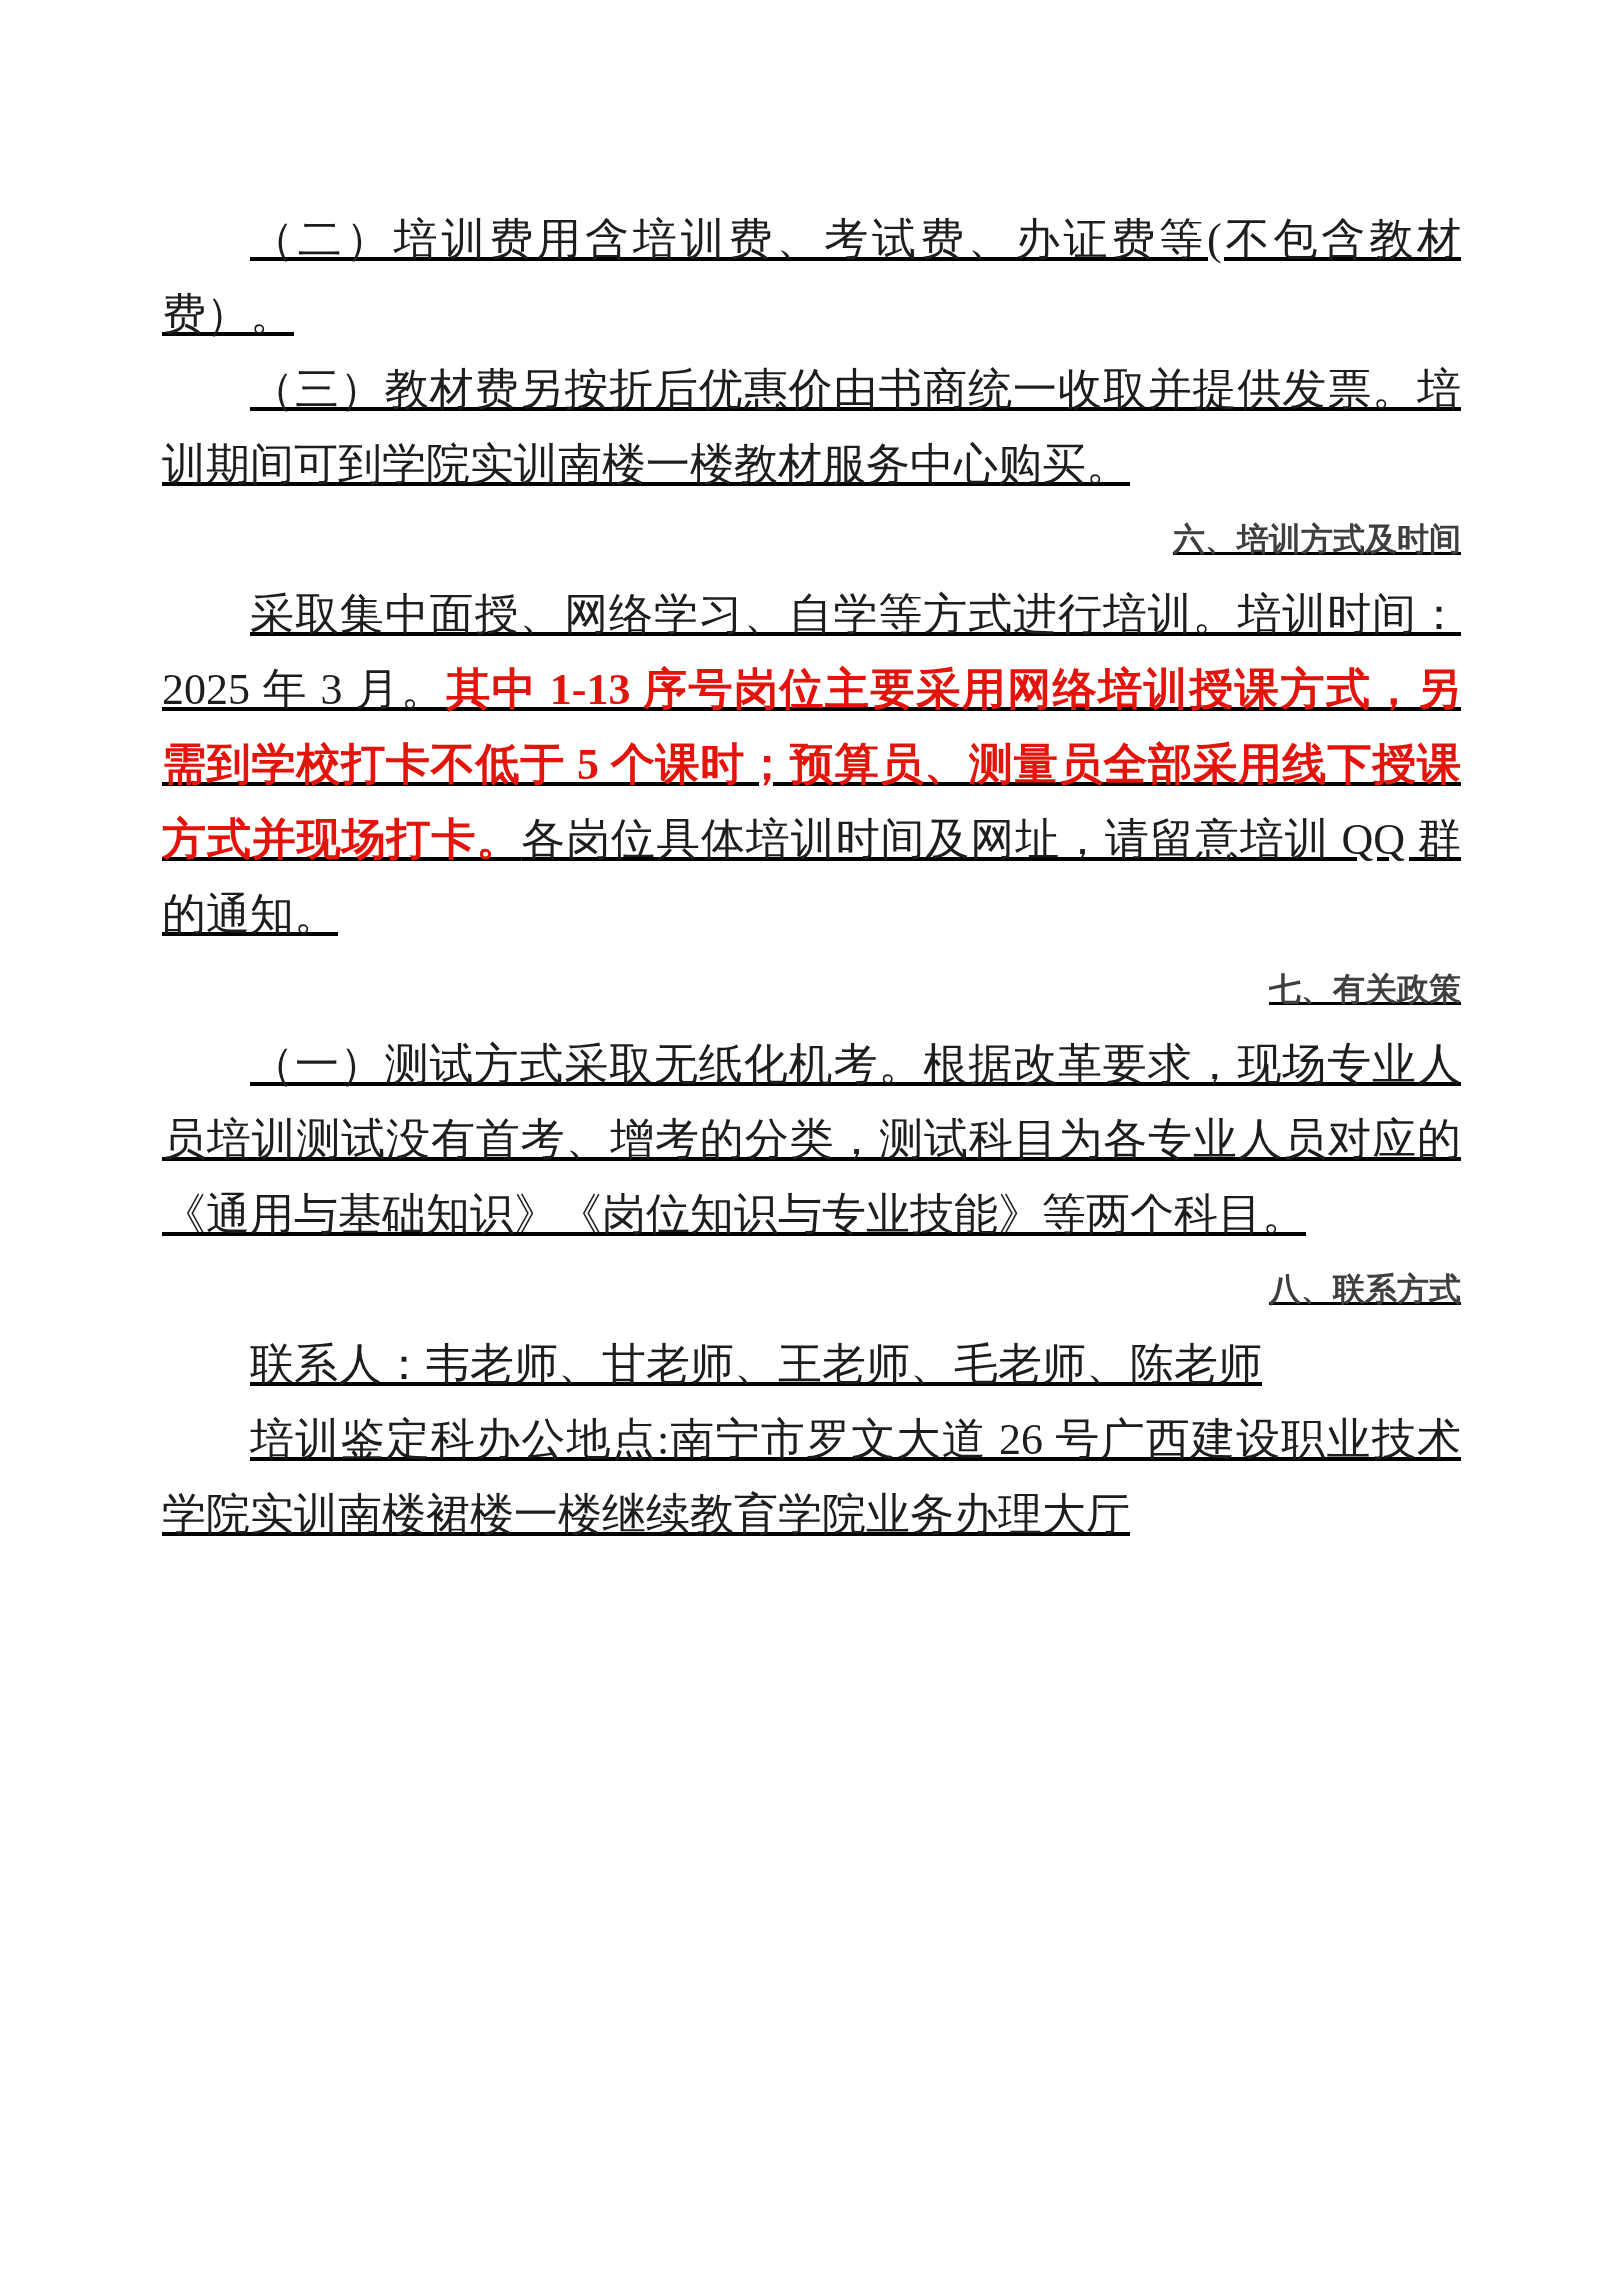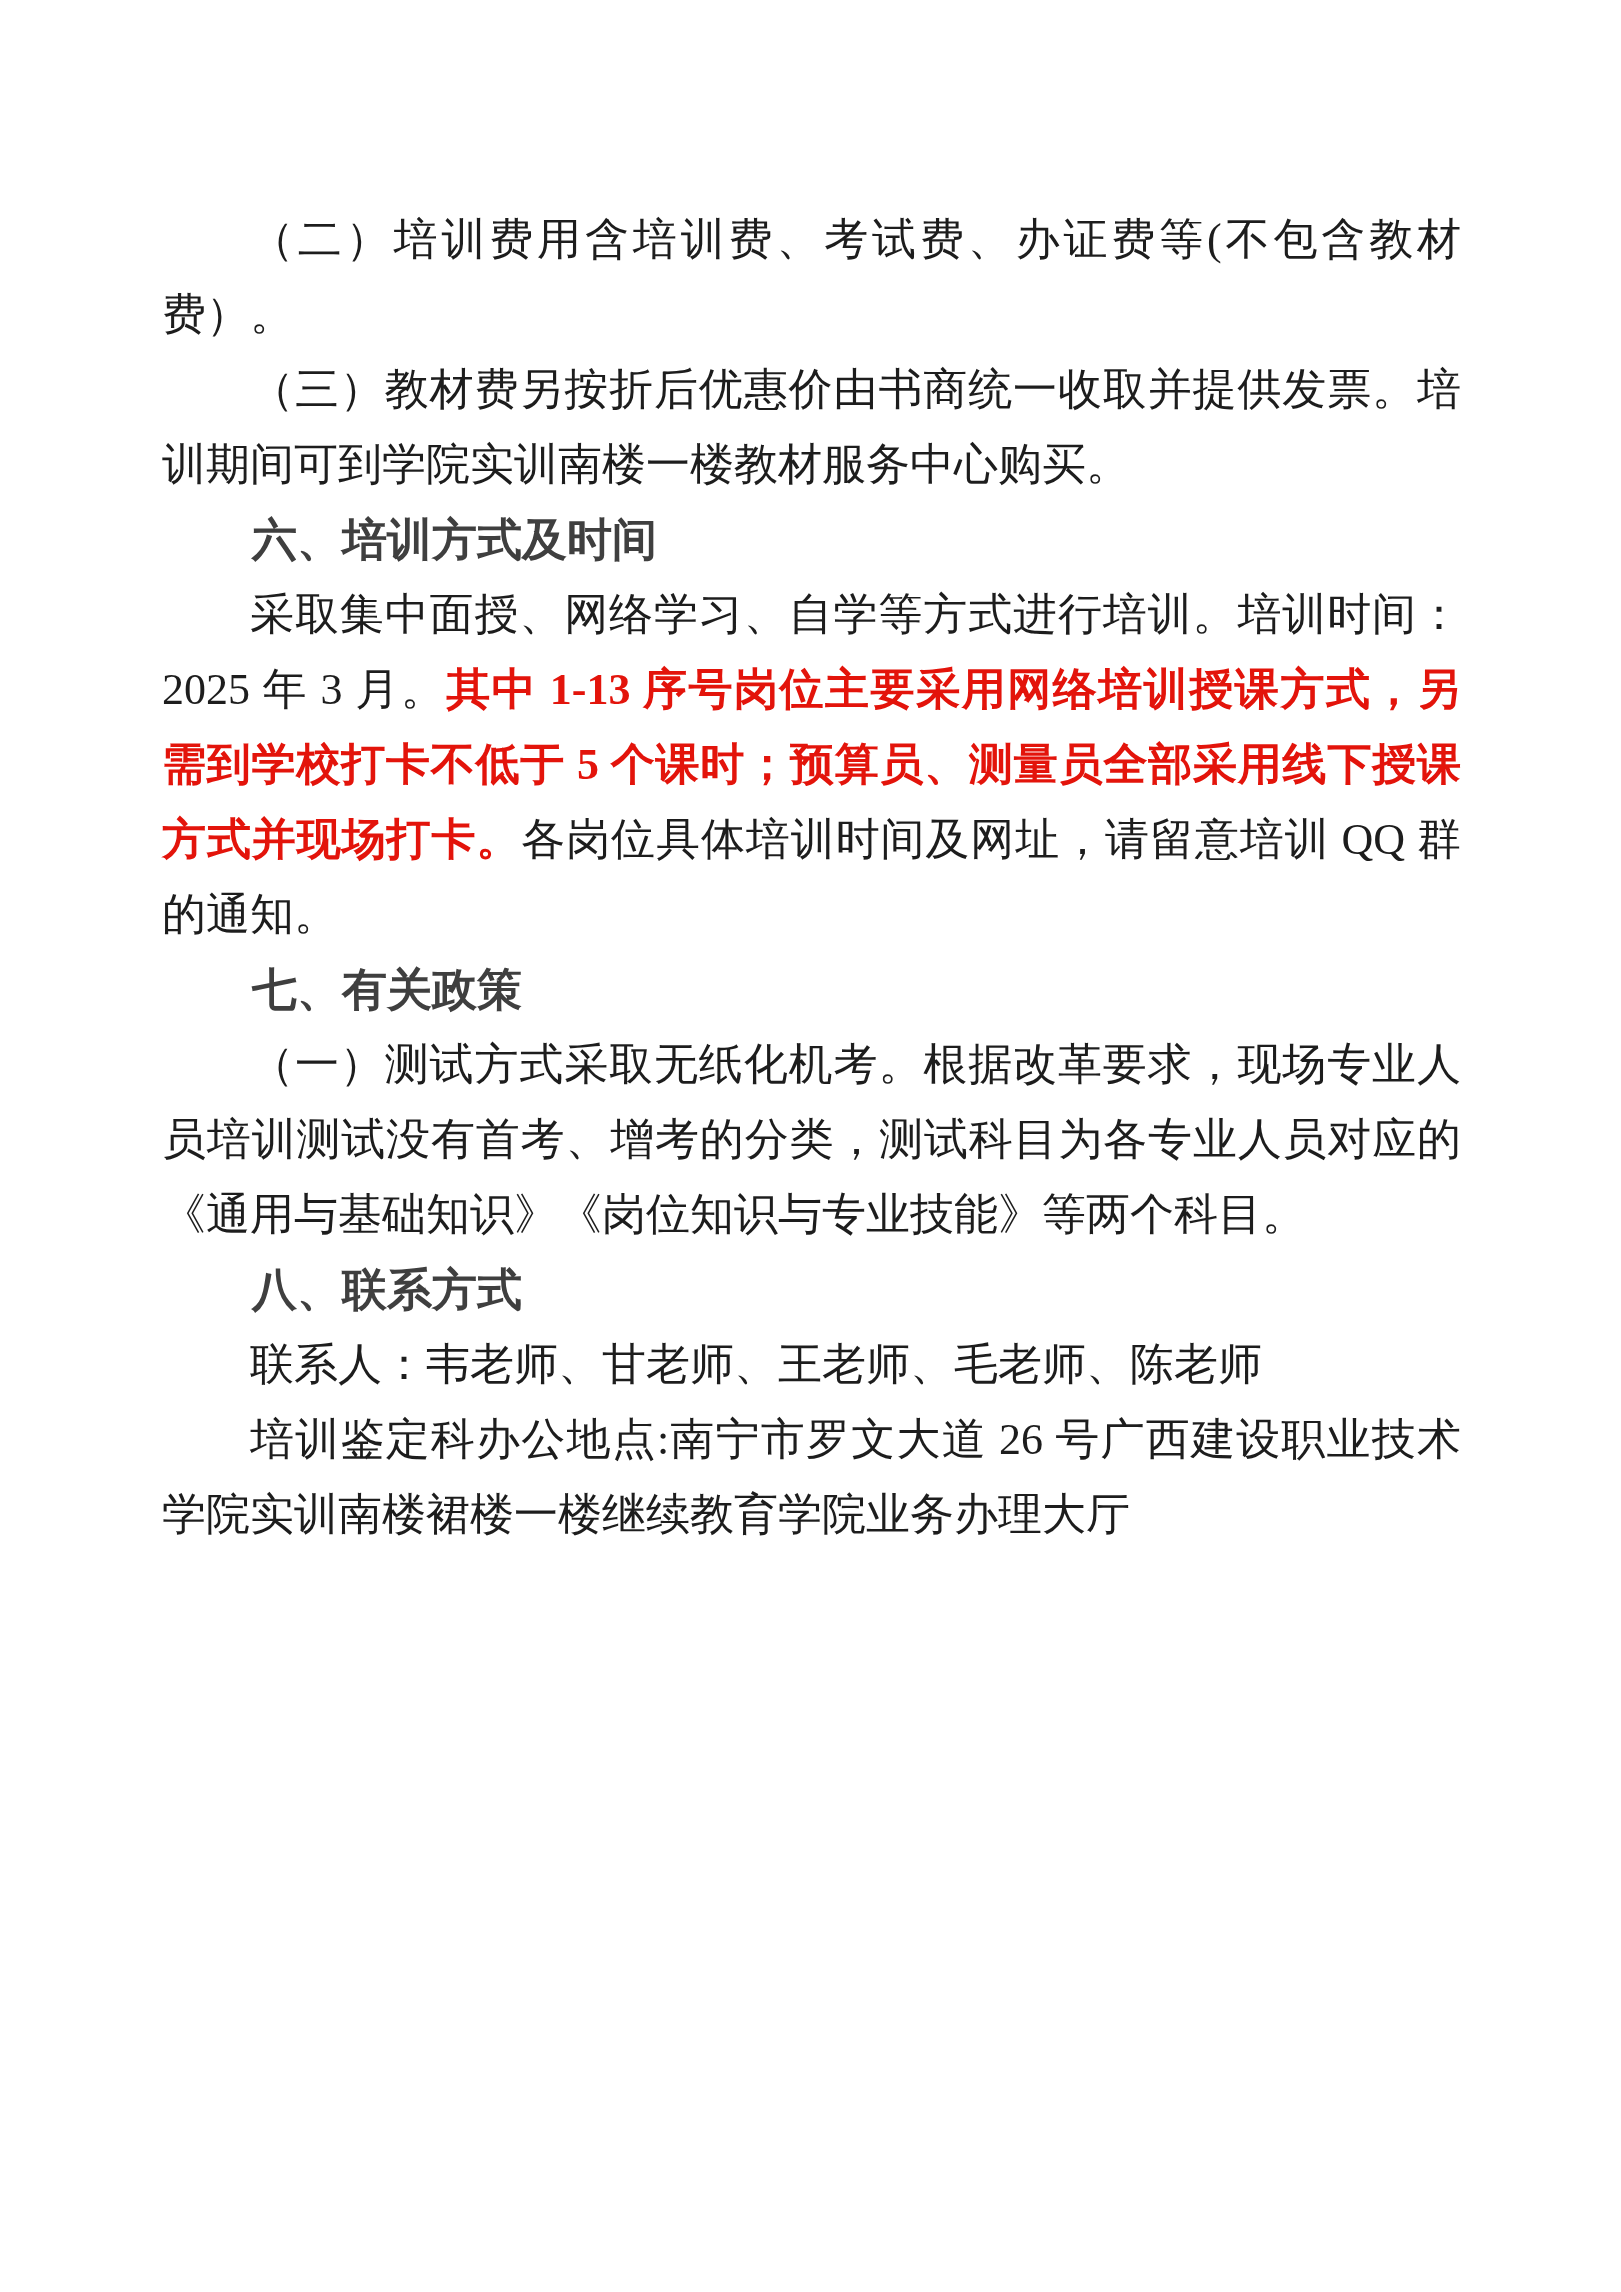--- a/index.html
+++ b/index.html
@@ -6,42 +6,43 @@
   body {
     width: 1621px; height: 2293px;
     background: #ffffff;
     overflow: hidden;
   }
   .page {
     box-sizing: border-box;
     width: 1621px; height: 1971px;
     background: var(--page-bg, #ffffff);
     padding: 202px 160px 0 162px;
+    text-decoration: underline;
   }
   .doc {
     font-family: "Liberation Serif", "DejaVu Serif", serif;
     font-size: 44px;
     line-height: 75px;
     color: var(--body-color, #1d1d1d);
     text-align: justify;
     text-justify: inter-ideograph;
   }
   .doc p {
     margin: 0;
     text-indent: 2em;
   }
   .doc h2 {
     margin: 0;
     font-family: "Liberation Sans", "DejaVu Sans", sans-serif;
-    font-size: 45px;
+    font-size: 32px;
     line-height: 75px;
     font-weight: bold;
     color: var(--heading-color, #3f3f3f);
     text-indent: 2em;
-    text-align: left;
+    text-align: right;
   }
   .red-bold {
     color: var(--red-color, #e3140b);
     font-weight: bold;
   }
 </style>
 </head>
 <body>
 
 <div class="page">

